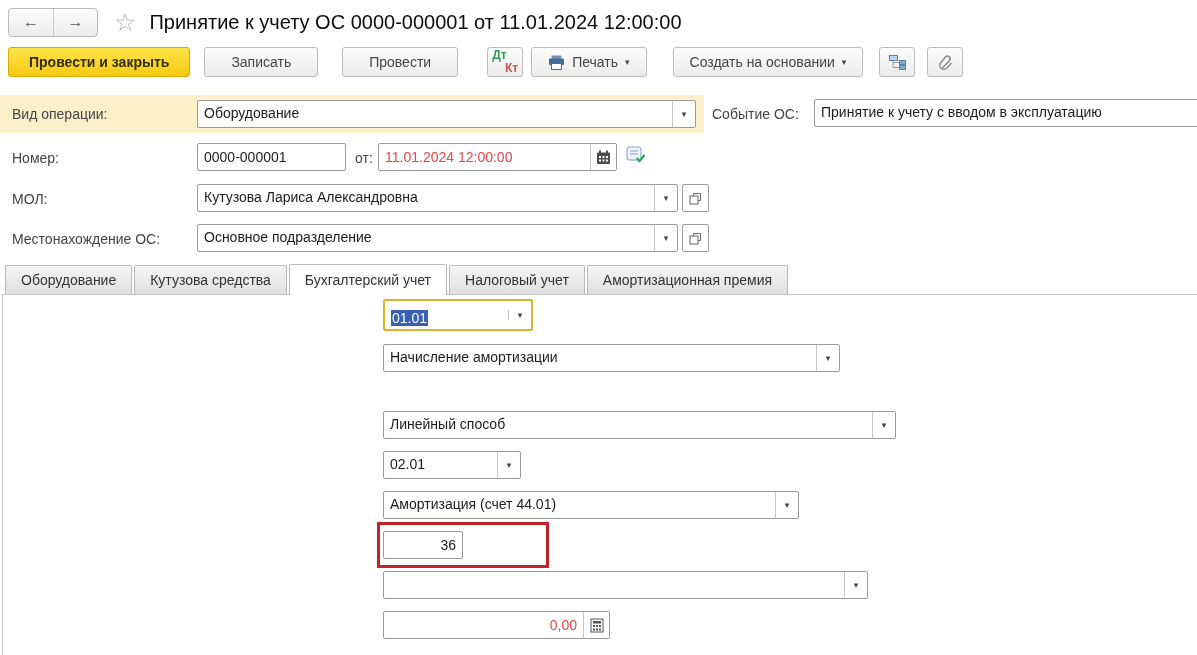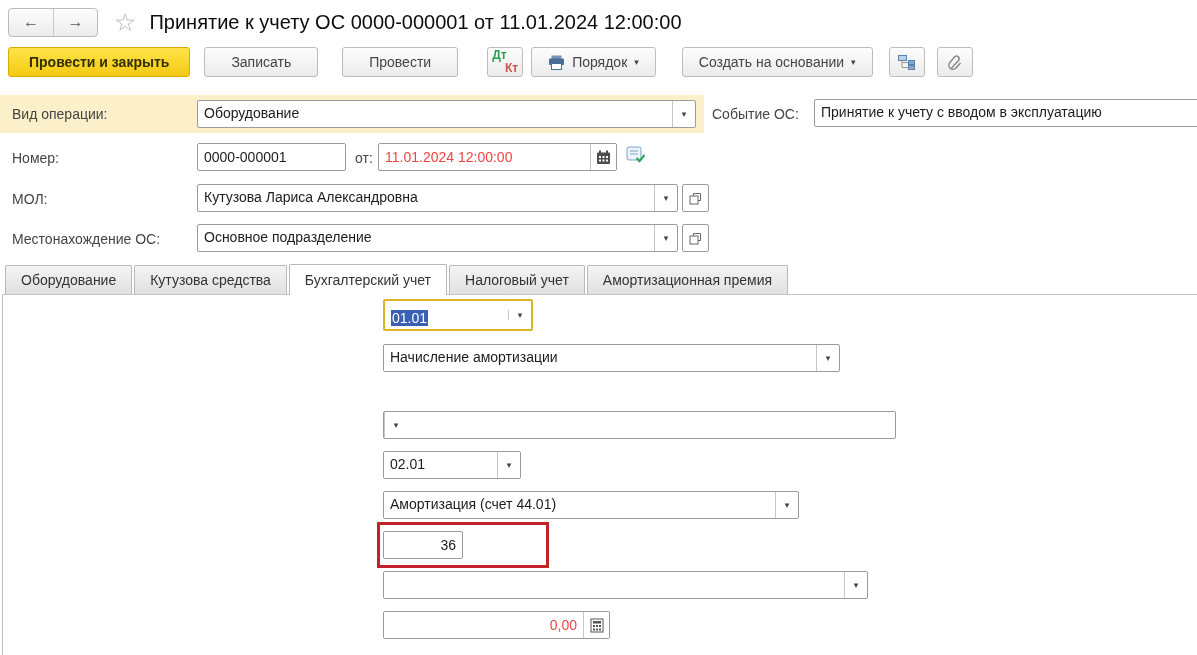--- a/index.html
+++ b/index.html
@@ -99,21 +99,21 @@
   <button class="btn dtkt" style="margin-right:8px;">
     <span class="dt">Дт</span>
     <span class="kt">Кт</span>
   </button>
   <button class="btn" style="margin-right:26px;">
     <svg width="17" height="15" viewBox="0 0 17 15" style="margin-right:7px;">
       <rect x="3.5" y="0.5" width="10" height="4" fill="#7693b5"></rect>
       <rect x="1" y="3.5" width="15" height="6.5" rx="1" fill="#4a6d96"></rect>
       <rect x="3.5" y="8.5" width="10" height="6" fill="#fff" stroke="#4a6d96"></rect>
     </svg>
-    <span>Порядок</span>
+    <span>Печать</span>
     <span class="caret">▾</span>
   </button>
   <button class="btn" style="margin-right:16px;">
     <span>Создать на основании</span>
     <span class="caret">▾</span>
   </button>
   <button class="btn icon-btn" style="margin-right:12px;">
     <svg width="19" height="17" viewBox="0 0 19 17">
       <path d="M5 6 V13.5 H11 M5 8.5 H11" stroke="#9a9a9a" fill="none"></path>
       <rect x="1.5" y="1.5" width="8" height="5" fill="#b9d2ea" stroke="#5b84ad"></rect>
@@ -211,20 +211,21 @@
 <span class="lbl" style="left:14px; top:351px;">Порядок учета:</span>
 <div class="combo" style="left:383px; top:344px; width:457px; z-index:2;">
   <span class="val">Начисление амортизации</span>
   <span class="arrow">▾</span>
 </div>
 
 <div class="section-title">Параметры начисления амортизации</div>
 
 <span class="lbl" style="left:14px; top:418px;">Способ начисления амортизации:</span>
 <div class="combo" style="left:383px; top:411px; width:513px; z-index:2;">
+  <span class="val">Линейный способ</span>
   <span class="arrow">▾</span>
 </div>
 
 <span class="lbl" style="left:14px; top:458px;">Счет начисления амортизации (износа):</span>
 <div class="combo" style="left:383px; top:451px; width:138px; z-index:2;">
   <span class="val">02.01</span>
   <span class="arrow">▾</span>
 </div>
 <span class="checkbox" style="left:537px; top:453px;">
   <svg width="22" height="22" viewBox="0 0 22 22">

